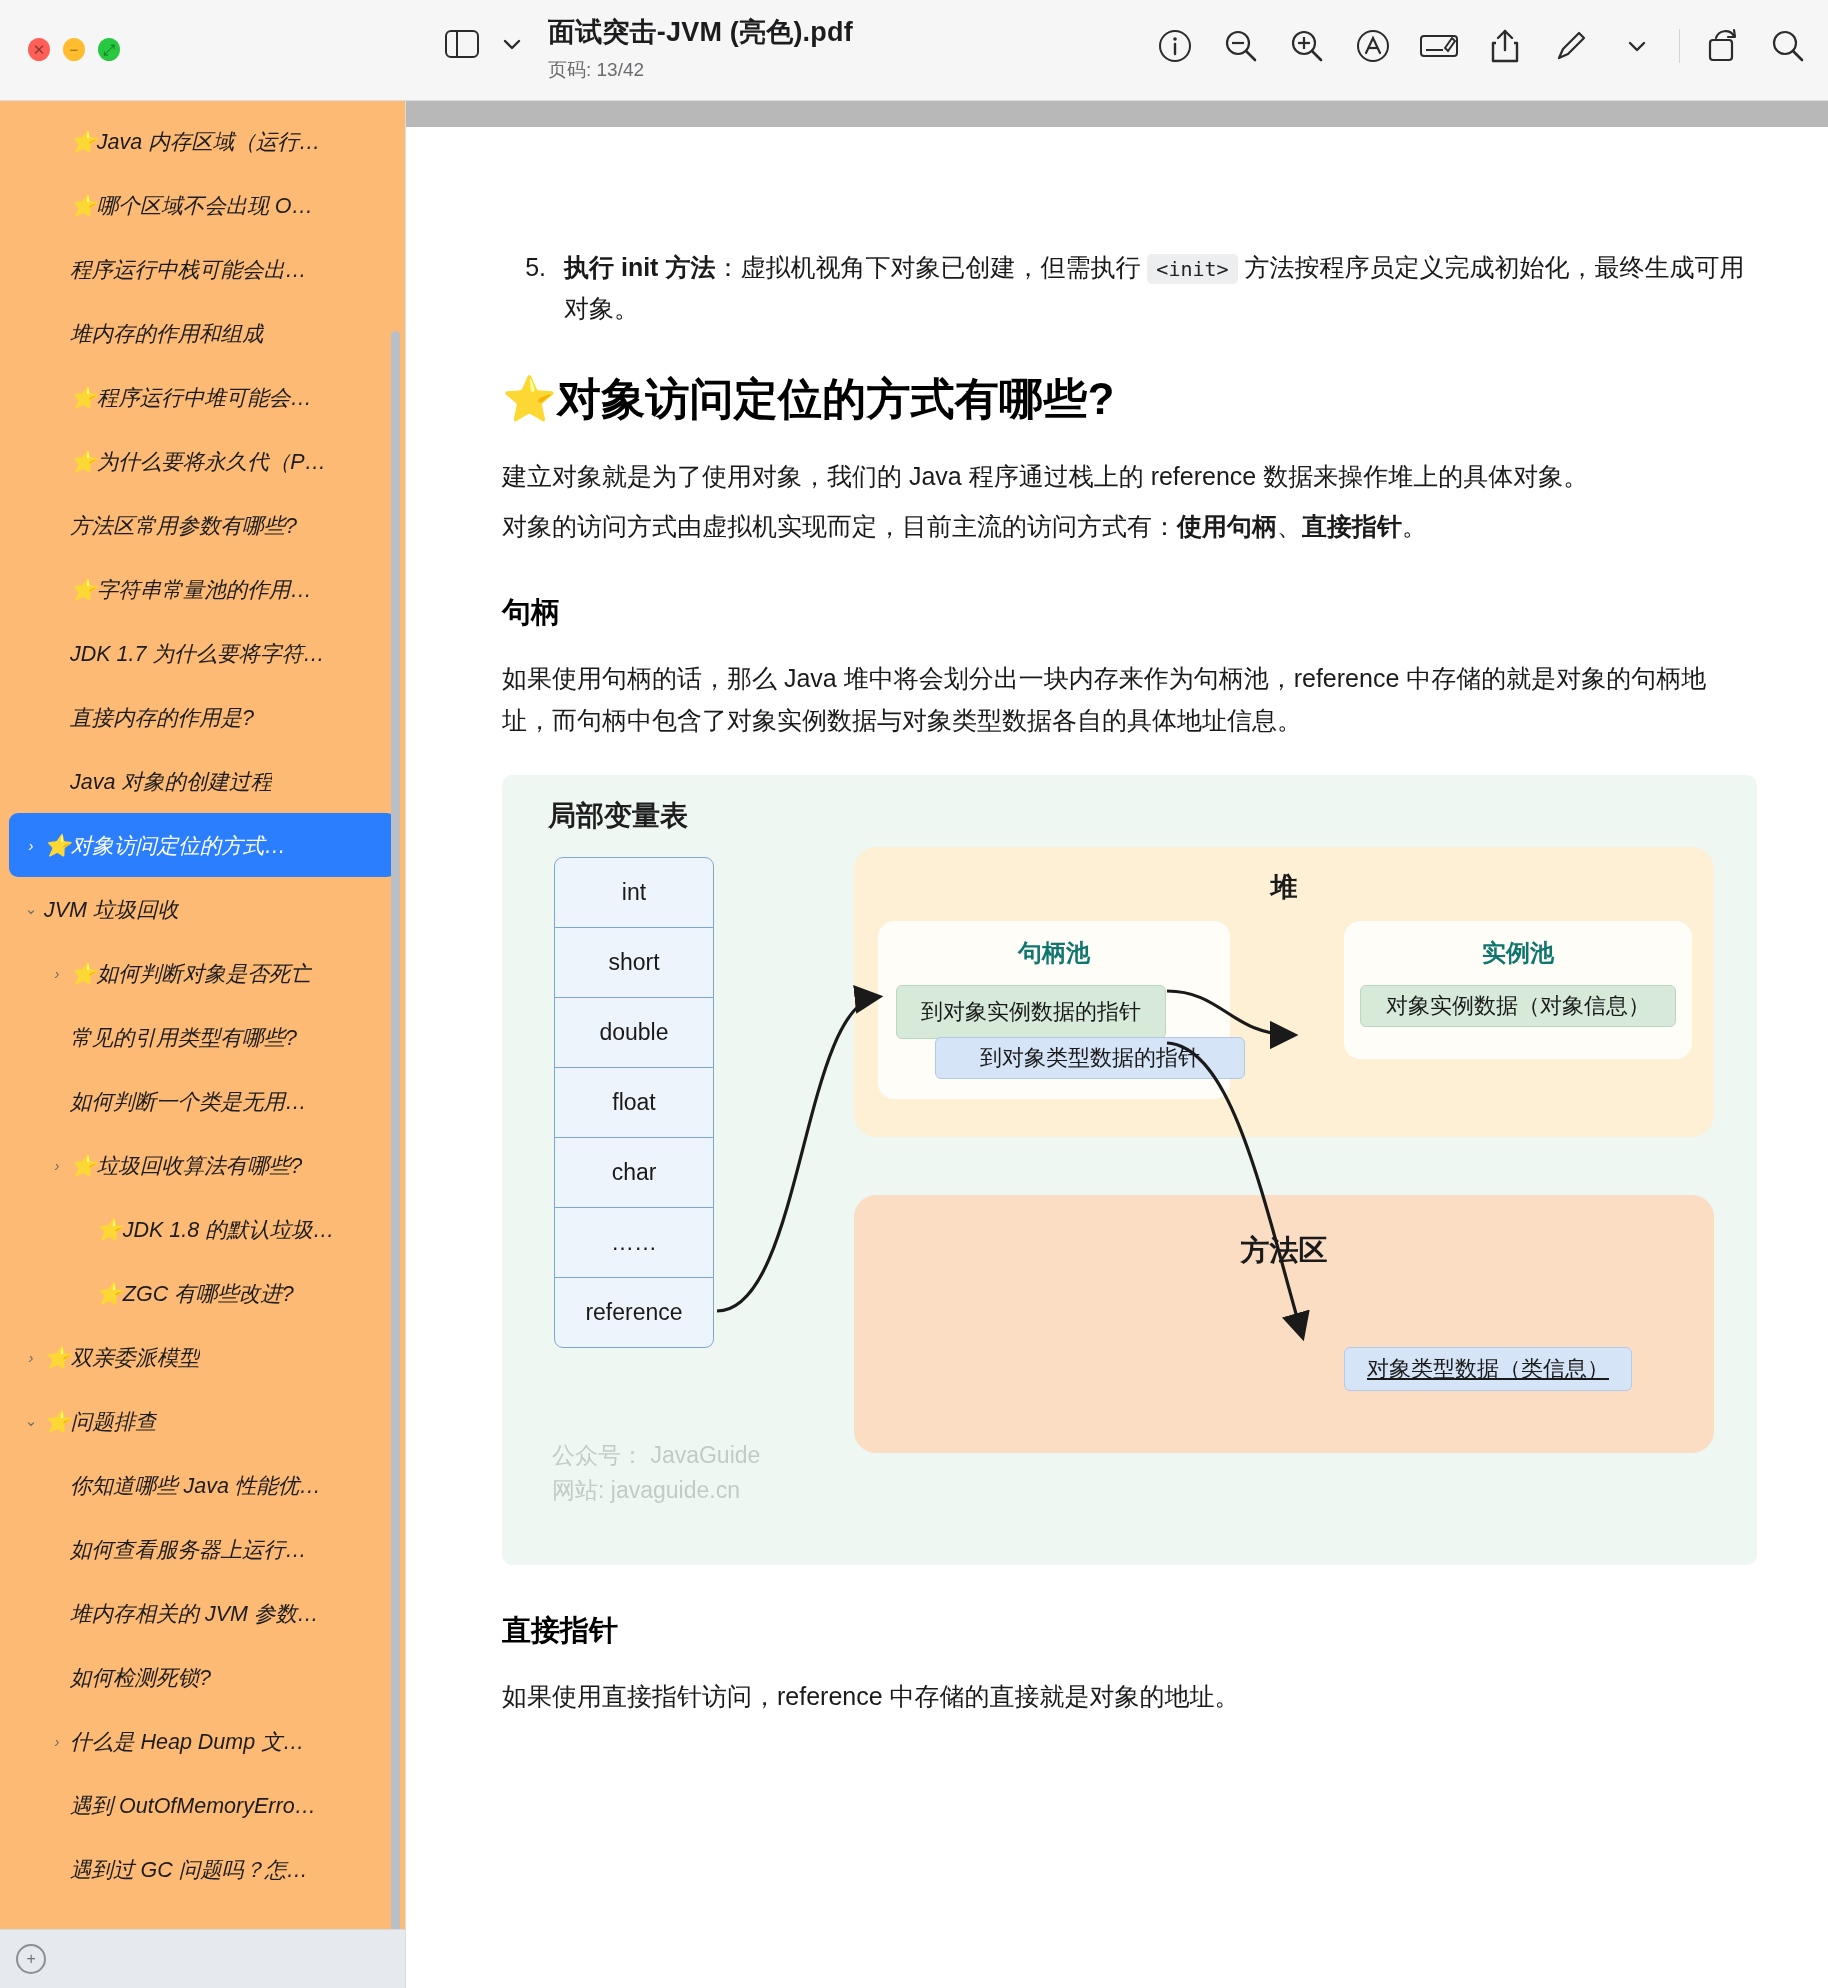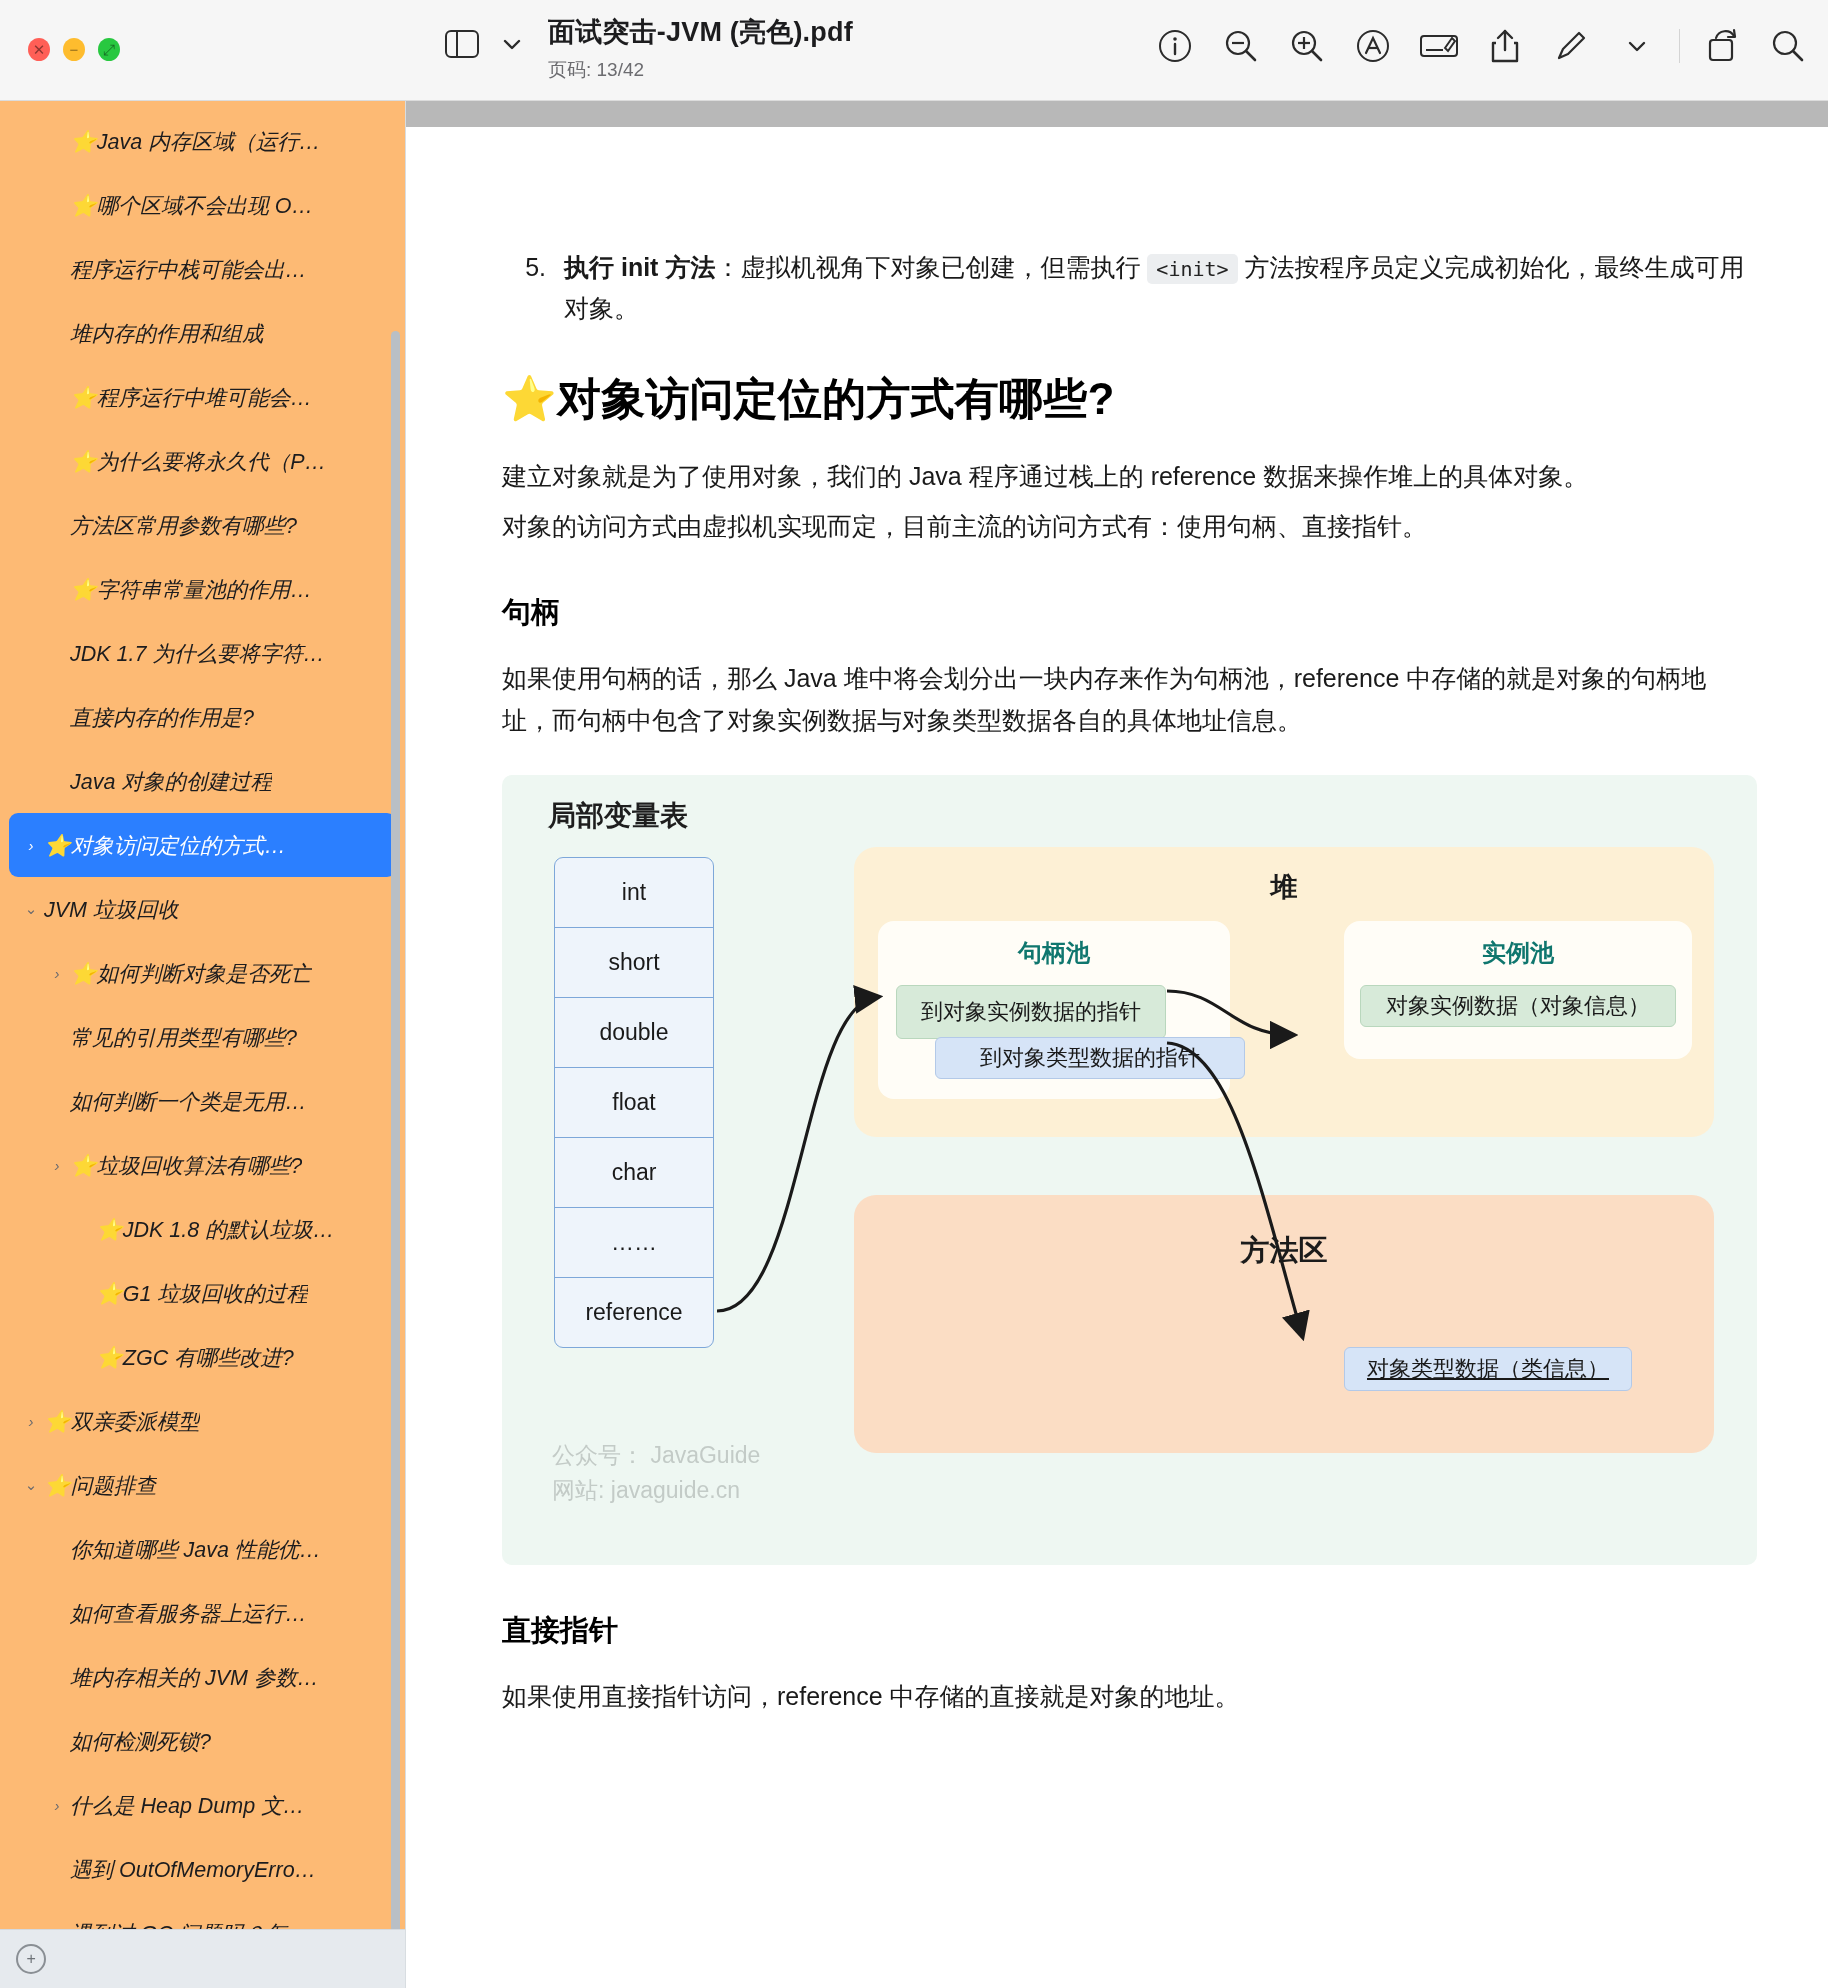--- a/index.html
+++ b/index.html
@@ -241,21 +241,21 @@
     font-weight: 700;
     margin: 46px 0 24px 0;
     color: #000;
   }
   p.para {
     font-size: 25px;
     line-height: 1.68;
     margin: 0 0 8px 0;
     color: #1a1a1a;
   }
-  p.para b { font-weight: 400; }
+  p.para b { font-weight: 700; }
 
   
   .figure {
     margin: 34px 0 0 0;
     width: 1255px;
     height: 790px;
     background: #eef7f2;
     border-radius: 10px;
     position: relative;
     overflow: hidden;
@@ -510,24 +510,20 @@
             <span class="twisty"></span>
             <span class="lbl">如何判断一个类是无用…</span>
           </div>
         <div class="ol-item lvl1">
             <span class="twisty">›</span>
             <span class="lbl">⭐垃圾回收算法有哪些?</span>
           </div>
         <div class="ol-item lvl2">
             <span class="twisty"></span>
             <span class="lbl">⭐JDK 1.8 的默认垃圾…</span>
-          </div>
-        <div class="ol-item lvl2">
-            <span class="twisty"></span>
-            <span class="lbl">⭐G1 垃圾回收的过程</span>
           </div>
         <div class="ol-item lvl2">
             <span class="twisty"></span>
             <span class="lbl">⭐ZGC 有哪些改进?</span>
           </div>
         <div class="ol-item lvl0">
             <span class="twisty">›</span>
             <span class="lbl">⭐双亲委派模型</span>
           </div>
         <div class="ol-item lvl0">

